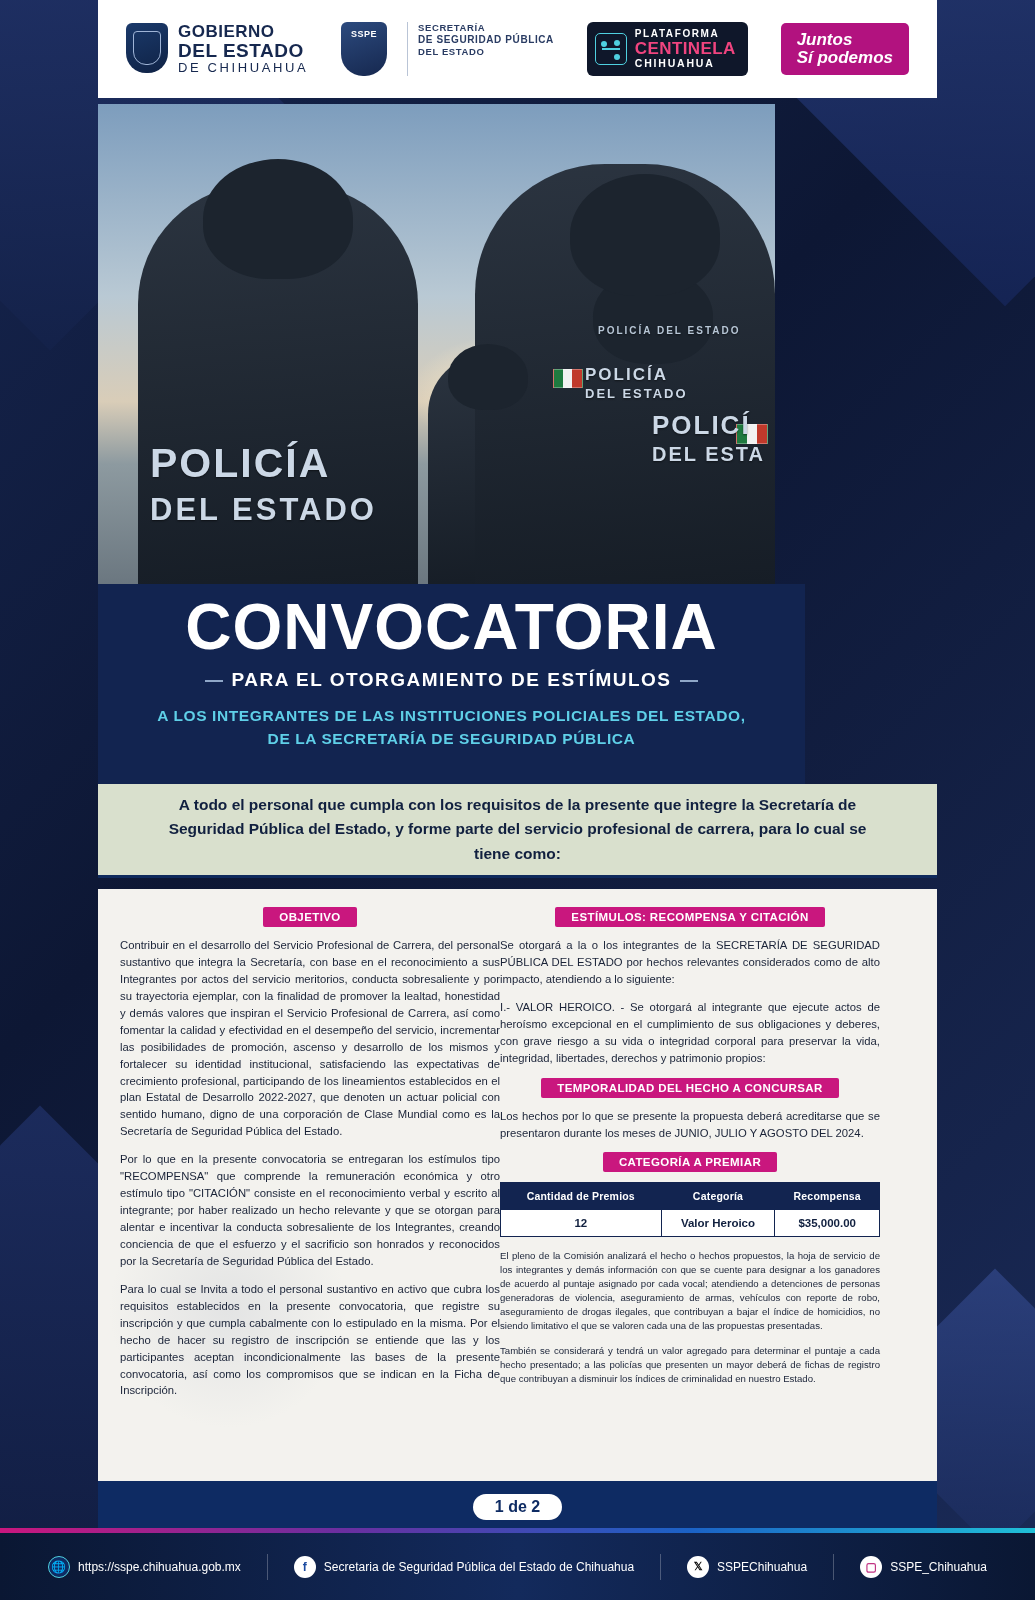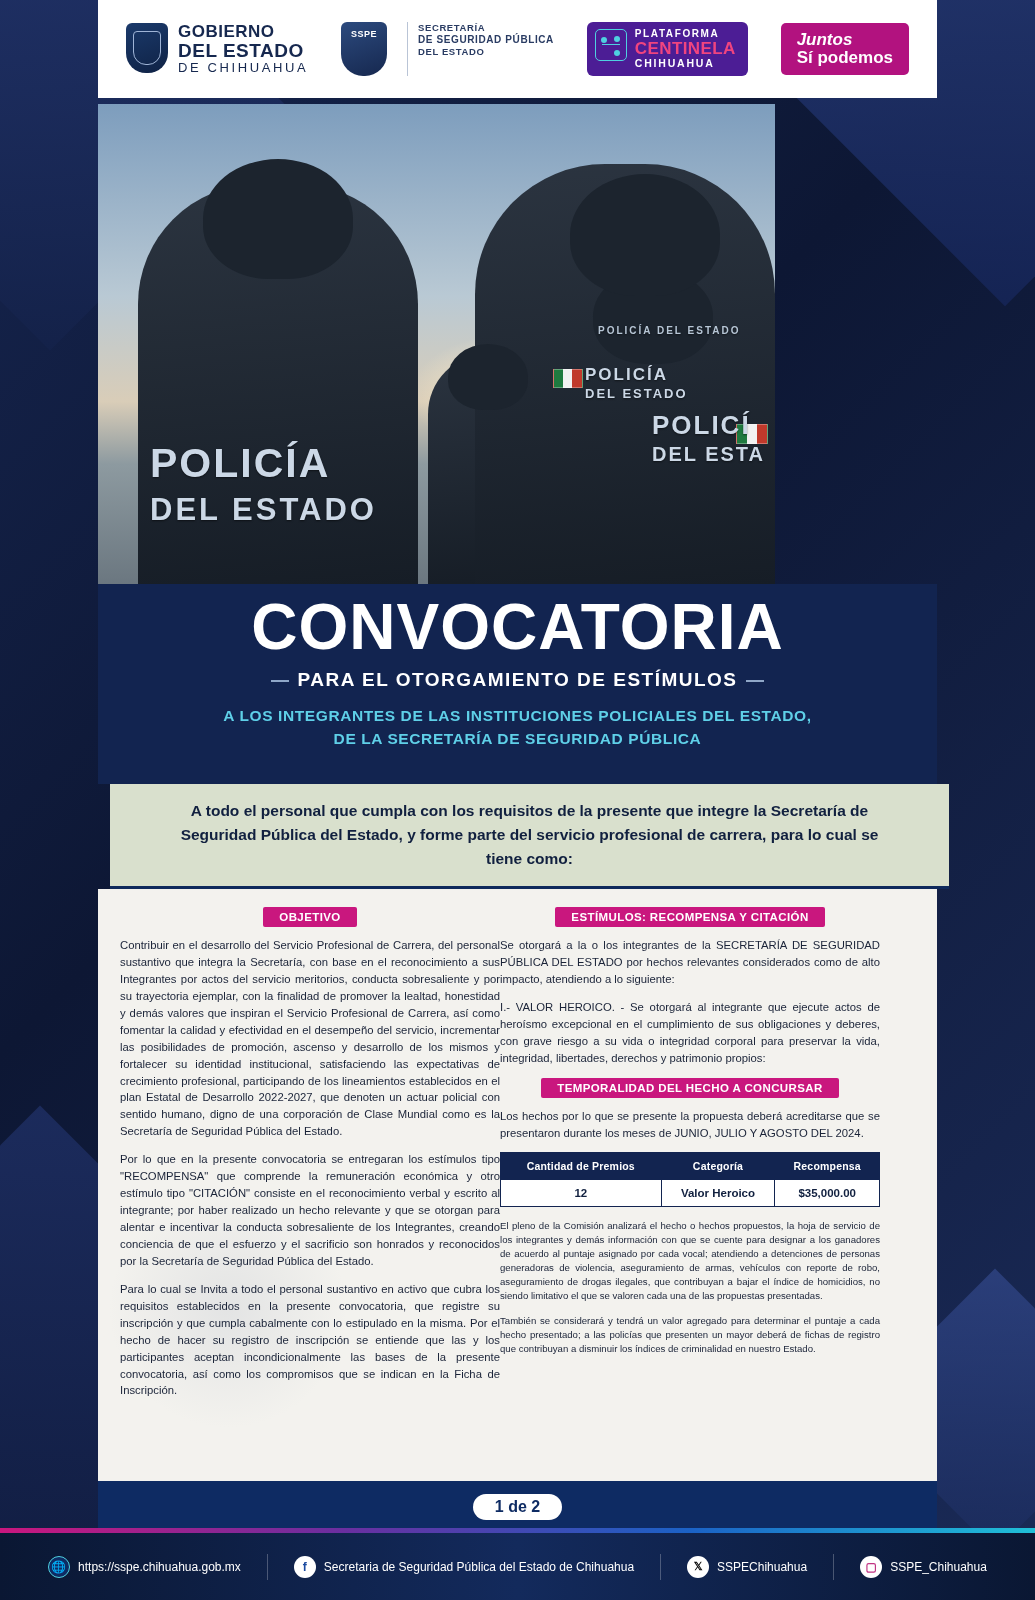--- a/index.html
+++ b/index.html
@@ -85,22 +85,22 @@
   }
   .sspe-text {
     border-left: 1.5px solid #b9c4d6; padding-left: 10px; margin-left: 10px;
     line-height: 1.25;
   }
   .sspe-text .s1 { font-size: 9.5px; color: #2a3c63; font-weight: bold; letter-spacing:.6px;}
   .sspe-text .s2 { font-size: 10px; color: #2a3c63; font-weight: bold; letter-spacing:.6px;}
   .sspe-text .s3 { font-size: 9.5px; color: #2a3c63; font-weight: bold; letter-spacing:.6px;}
 
   .centinela {
-    display:flex; align-items:flex-start; gap:8px;
-    background: #4c1d95; border-radius: 6px; padding: 7px 12px 7px 8px;
+    display:flex; align-items:center; gap:8px;
+    background: #0f172a; border-radius: 6px; padding: 7px 12px 7px 8px;
   }
   .cent-icon {
     width: 32px; height: 32px; border:1.6px solid #4fd0e0; border-radius:5px;
     position: relative;
   }
   .cent-icon:before{
     content:""; position:absolute; left:6px; top:14px; width:18px;height:1.6px; background:#4fd0e0;
   }
   .cent-icon:after{
     content:""; position:absolute; left:5px; top:7px; width:6px;height:6px;
@@ -110,21 +110,21 @@
   .cent-text { line-height:1.08; }
   .cent-text .c1 { font-size: 10px; color:#ffffff; font-weight:bold; letter-spacing:1.6px;}
   .cent-text .c2 { font-size: 17px; color:#f0447f; font-weight:bold; letter-spacing:.4px;}
   .cent-text .c3 { font-size: 10.5px; color:#ffffff; font-weight:bold; letter-spacing:1.8px;}
 
   .juntos {
     background: #b2127f; border-radius: 5px; padding: 8px 16px;
     color:#fff; line-height:1.05; text-align:left;
   }
   .juntos .j1 { font-size: 17px; font-weight: bold; font-style: italic;}
-  .juntos .j2 { font-size: 17px; font-weight: bold; }
+  .juntos .j2 { font-size: 17px; font-weight: bold; font-style: italic;}
 
   
   .photo {
     position: absolute; top: 104px; left: 98px;
     width: 677px; height: 480px;
     background: linear-gradient(to bottom, #9bb6cf 0%, #c9d3d8 35%, #8fa2ad 65%, #5d6b74 100%);
     overflow: hidden;
   }
   .sky {
     position:absolute; inset:0;
@@ -165,21 +165,21 @@
     position:absolute; width: 30px; height: 19px;
     background: linear-gradient(to right, #1f7a3f 33%, #f2f2f2 33%, #f2f2f2 66%, #c0392b 66%);
     border: 1px solid rgba(255,255,255,.3);
   }
   .f1 { left: 455px; top: 265px; }
   .f2 { left: 638px; top: 320px; width: 32px; height: 20px;}
 
   
   .title-band {
     position: absolute; top: 584px; left: 98px;
-    width: 839px; height: 200px;
+    width: 707px; height: 200px;
     background: #122450;
     text-align: center;
     padding-top: 10px;
   }
   .title-main {
     font-size: 64px; font-weight: bold; color: #ffffff;
     letter-spacing: 1px; line-height: 1.05;
   }
   .title-sub {
     display:inline-block; margin-top: 8px;
@@ -190,22 +190,22 @@
     content:""; position:absolute; top:50%; width:18px;height:1.5px;background:#8fa7c8;
   }
   .title-sub:before{ left:0;} .title-sub:after{ right:0;}
   .title-line3 {
     margin-top: 14px; font-size: 15.5px; font-weight: bold;
     color: #5fd0e8; letter-spacing: .6px; line-height: 1.45;
   }
 
   
   .green-band {
-    position:absolute; top: 784px; left: 110px;
-    width: 839px; height: 105px;
+    position:absolute; top: 784px; left: 98px;
+    width: 839px; height: 94px;
     background: #d9e0cd;
     display:flex; align-items:center; justify-content:center;
     border-bottom: 3px solid #0f2a5c;
   }
   .green-band p {
     font-size: 15.5px; font-weight: bold; color:#11203f;
     text-align:center; line-height:1.55; max-width: 700px;
   }
 
   
@@ -385,20 +385,23 @@
           <span class="tag">ESTÍMULOS: RECOMPENSA Y CITACIÓN</span>
         </div>
         <p>Se otorgará a la o los integrantes de la SECRETARÍA DE SEGURIDAD PÚBLICA DEL ESTADO por hechos relevantes considerados como de alto impacto, atendiendo a lo siguiente:</p>
         <p>I.- VALOR HEROICO. - Se otorgará al integrante que ejecute actos de heroísmo excepcional en el cumplimiento de sus obligaciones y deberes, con grave riesgo a su vida o integridad corporal para preservar la vida, integridad, libertades, derechos y patrimonio propios:</p>
 
         <div class="tag-center-wrap">
           <span class="tag">TEMPORALIDAD DEL HECHO A CONCURSAR</span>
         </div>
         <p>Los hechos por lo que se presente la propuesta deberá acreditarse que se presentaron durante los meses de JUNIO, JULIO Y AGOSTO DEL 2024.</p>
 
+        <div class="tag-center-wrap">
+          <span class="tag">CATEGORÍA A PREMIAR</span>
+        </div>
 
         <table class="prizes">
           <thead>
             <tr>
               <th>Cantidad de Premios</th>
               <th>Categoría</th>
               <th>Recompensa</th>
             </tr>
           </thead>
           <tbody>

